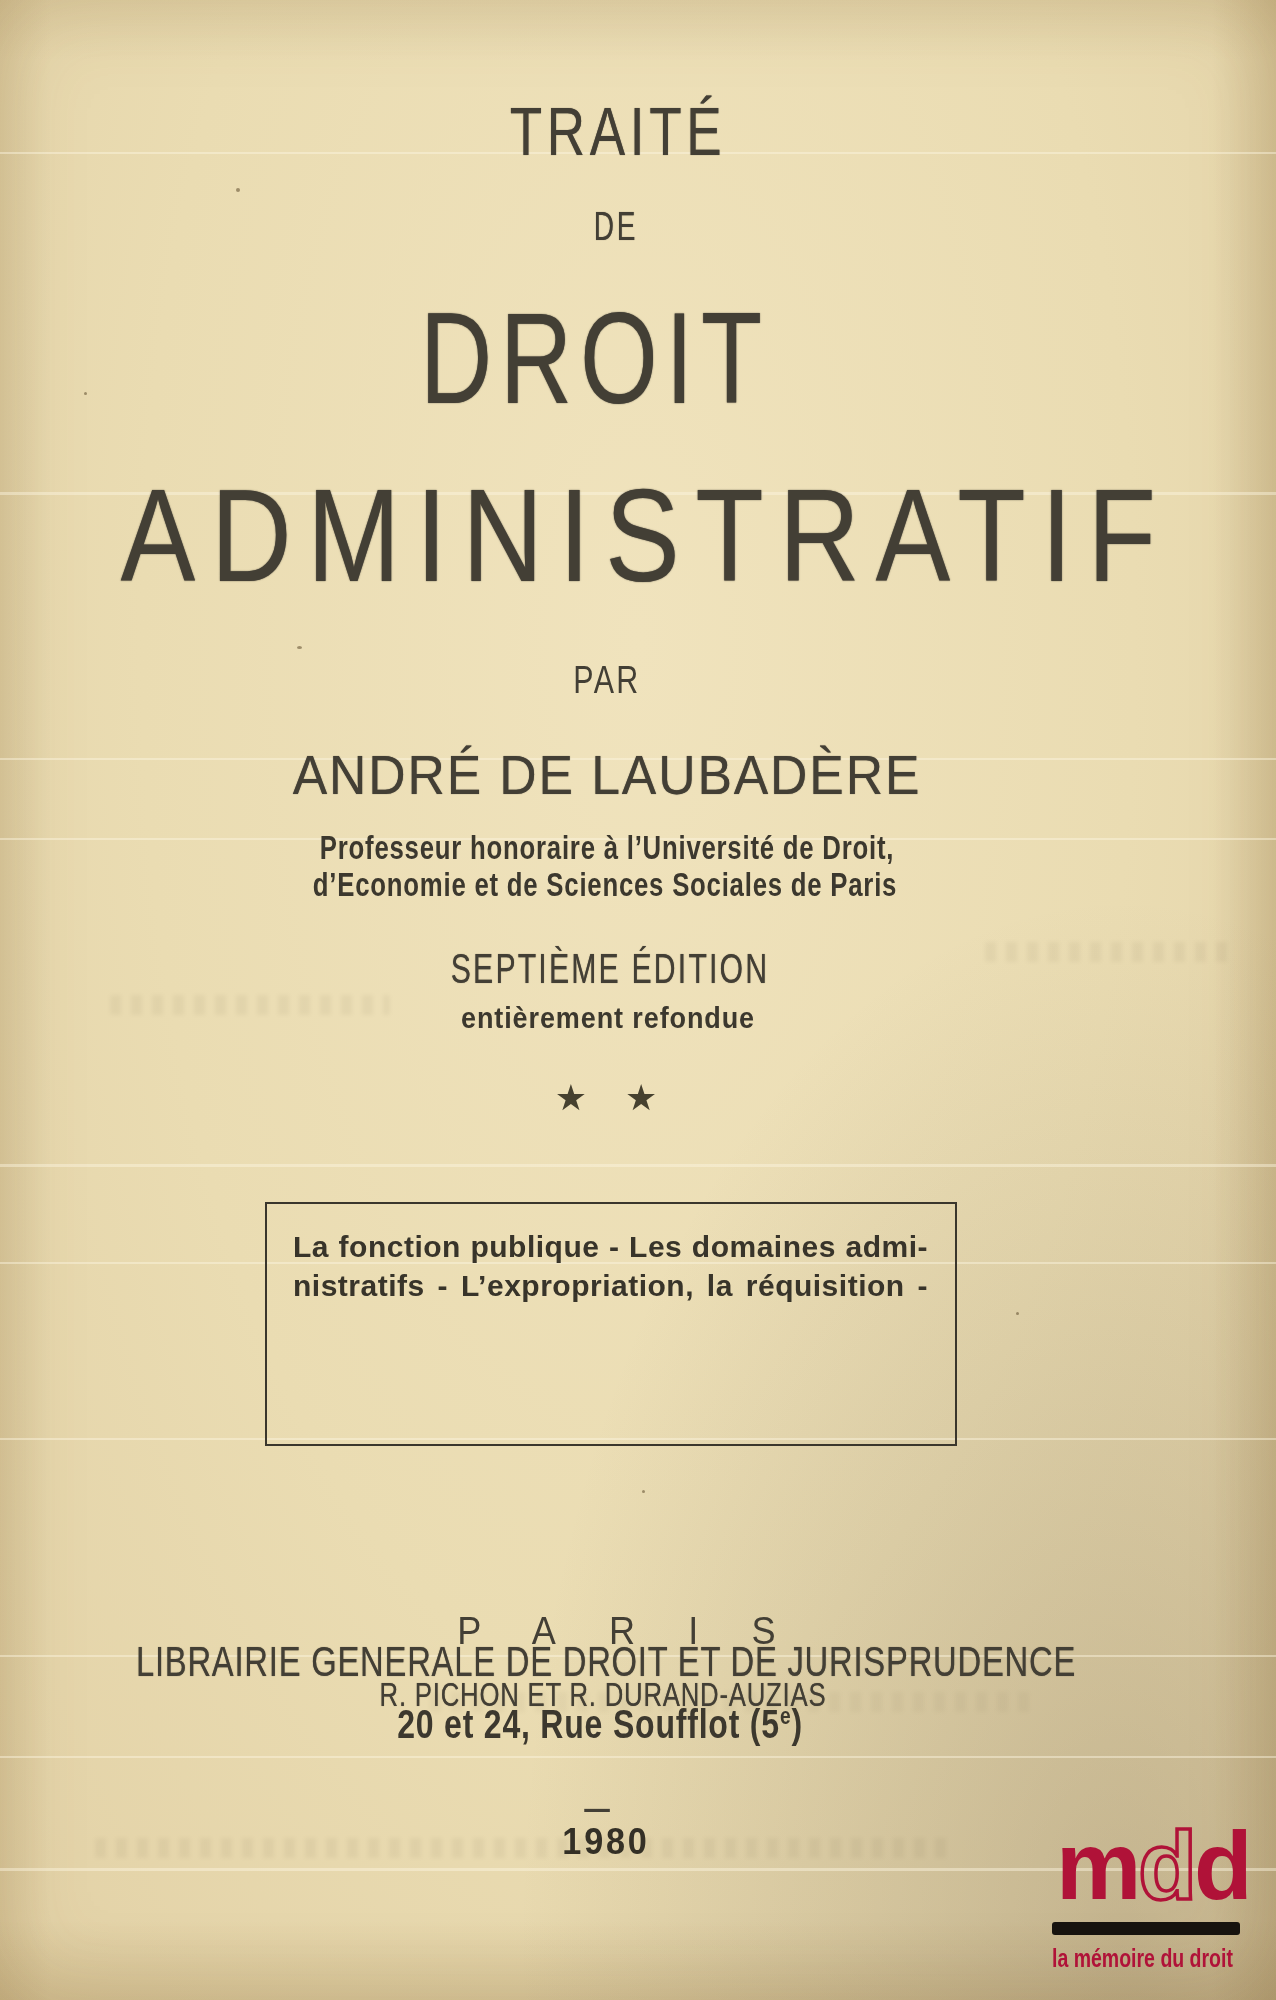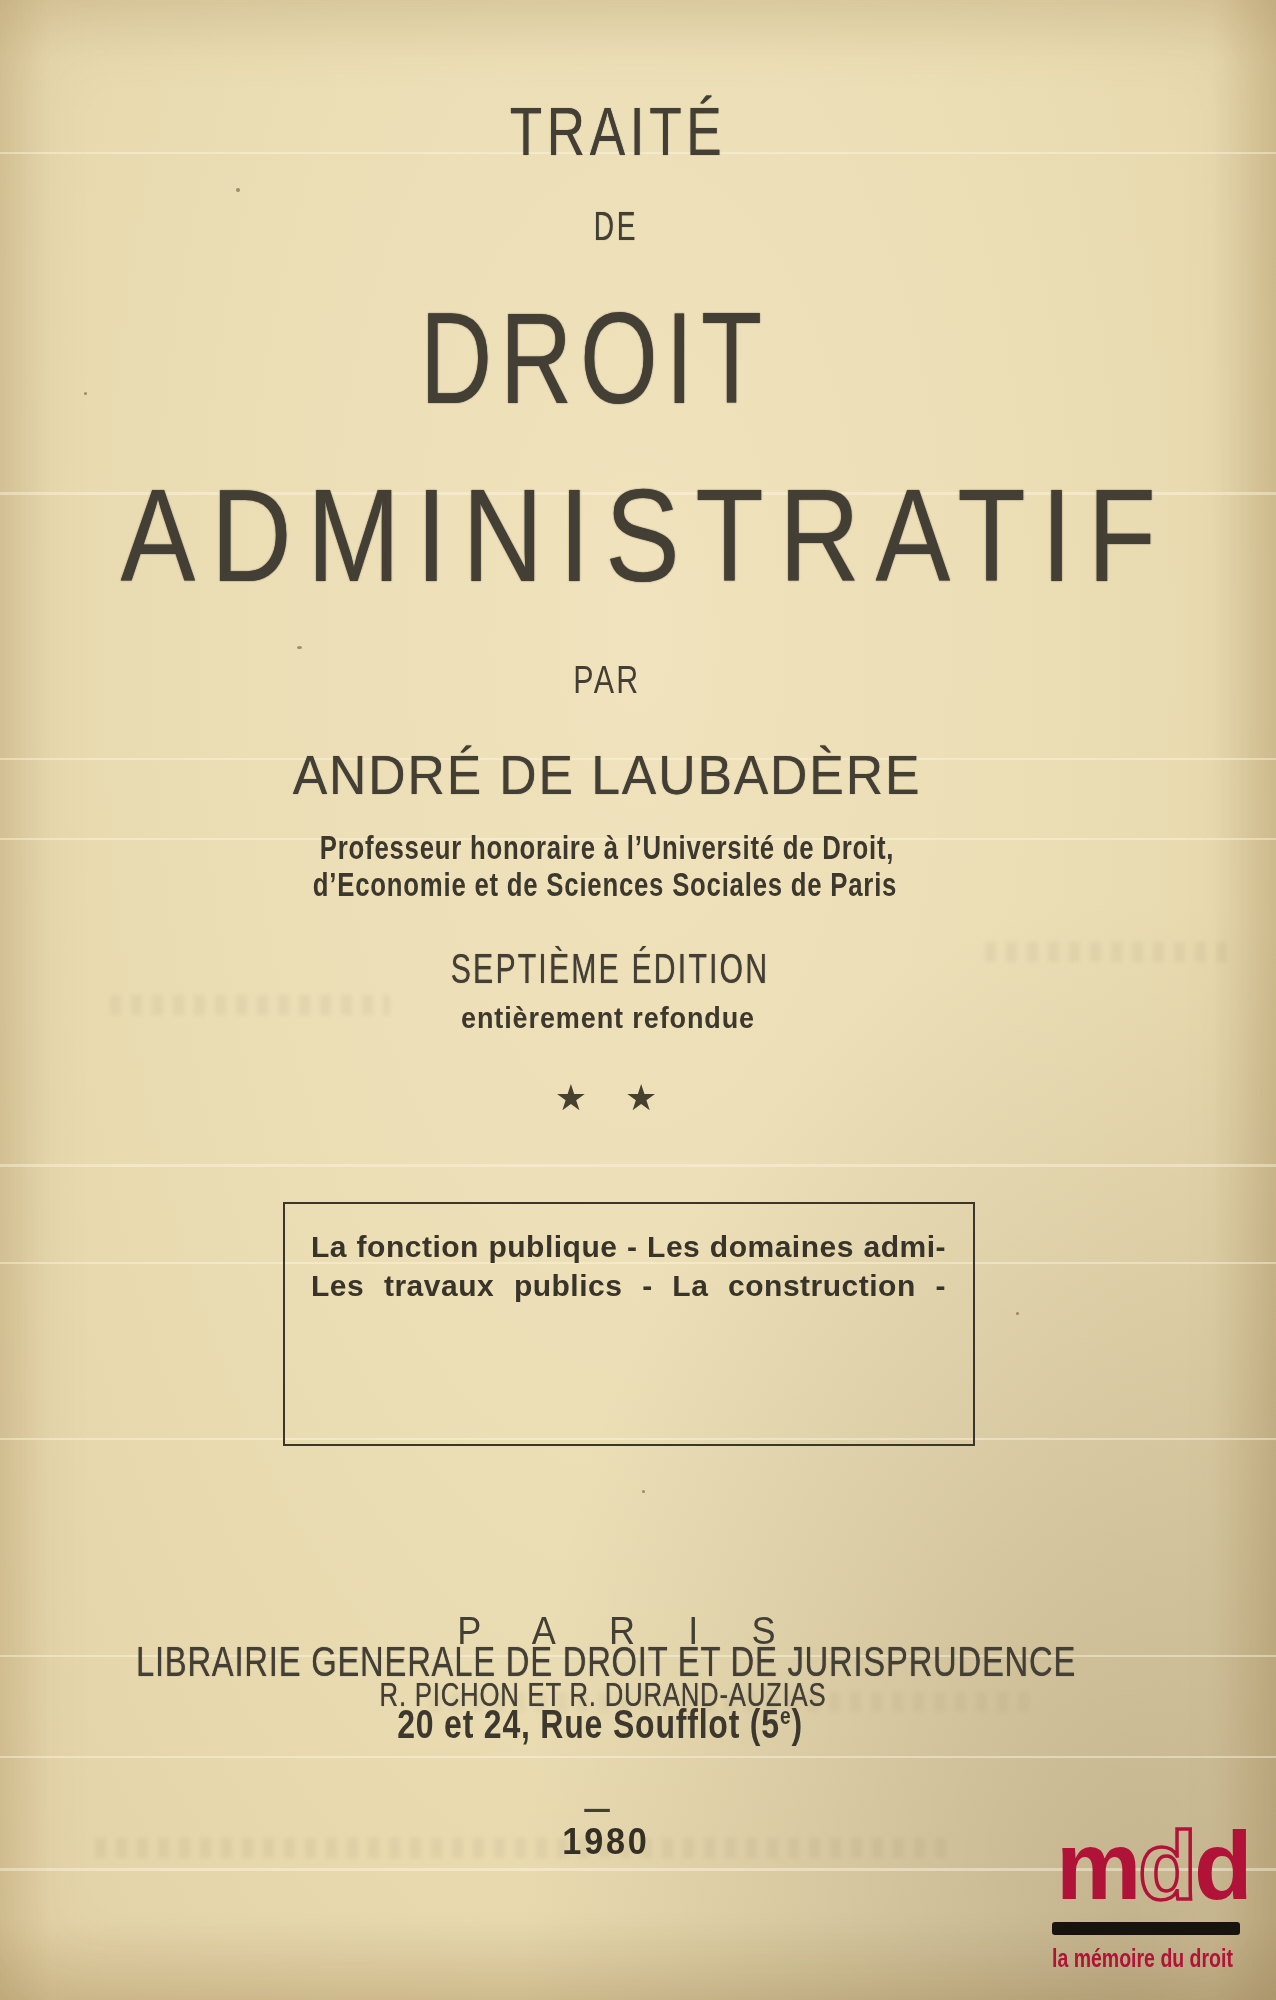--- a/index.html
+++ b/index.html
@@ -77,21 +77,20 @@
     transform:translateX(-50%);
     color:#46412f;
   }
   [data-name="edition-stars"] .star{margin:0 19px;}
   
   [data-name="contents-box"]{
     position:absolute;left:265px;top:1202px;width:692px;height:244px;
     border:2.5px solid #3a362c;
     box-sizing:border-box;
     padding:24px 26px 0 26px;
-    margin-left:18px;
   }
   .box-line{
     width:635px;
     font-size:30px;font-weight:bold;letter-spacing:.5px;
     line-height:38.6px;
     color:#38342a;
     text-align:justify;
     text-align-last:justify;
     white-space:nowrap;
     display:block;
@@ -200,21 +199,21 @@
   <div class="line" data-name="author-role-line2">d’Economie et de Sciences Sociales de Paris</div>
 
   <div class="line" data-name="edition-label">SEPTIÈME ÉDITION</div>
   <div class="line" data-name="edition-note">entièrement refondue</div>
   <div class="line" data-name="edition-stars">
     <span class="star" data-name="star-icon">★</span><span class="star" data-name="star-icon">★</span>
   </div>
 
   <div data-name="contents-box">
     <span class="box-line" data-name="contents-box-line">La fonction publique - Les domaines admi-</span>
-    <span class="box-line" data-name="contents-box-line">Les travaux publics - La construction -</span>
+    <span class="box-line" data-name="contents-box-line">nistratifs - L’expropriation, la réquisition -</span>
   </div>
 
   <div class="line" data-name="imprint-city">PARIS</div>
   <div class="line" data-name="imprint-publisher">LIBRAIRIE GENERALE DE DROIT ET DE JURISPRUDENCE</div>
   <div class="line" data-name="imprint-directors">R. PICHON ET R. DURAND-AUZIAS</div>
   <div class="line" data-name="imprint-address"><span data-name="imprint-address-main">20 et 24, Rue Soufflot (5</span><sup data-name="imprint-address-superscript">e</sup><span data-name="imprint-address-close">)</span></div>
   <div class="line" data-name="imprint-separator">—</div>
   <div class="line" data-name="imprint-year">1980</div>
 
   <div data-name="mdd-logo">

